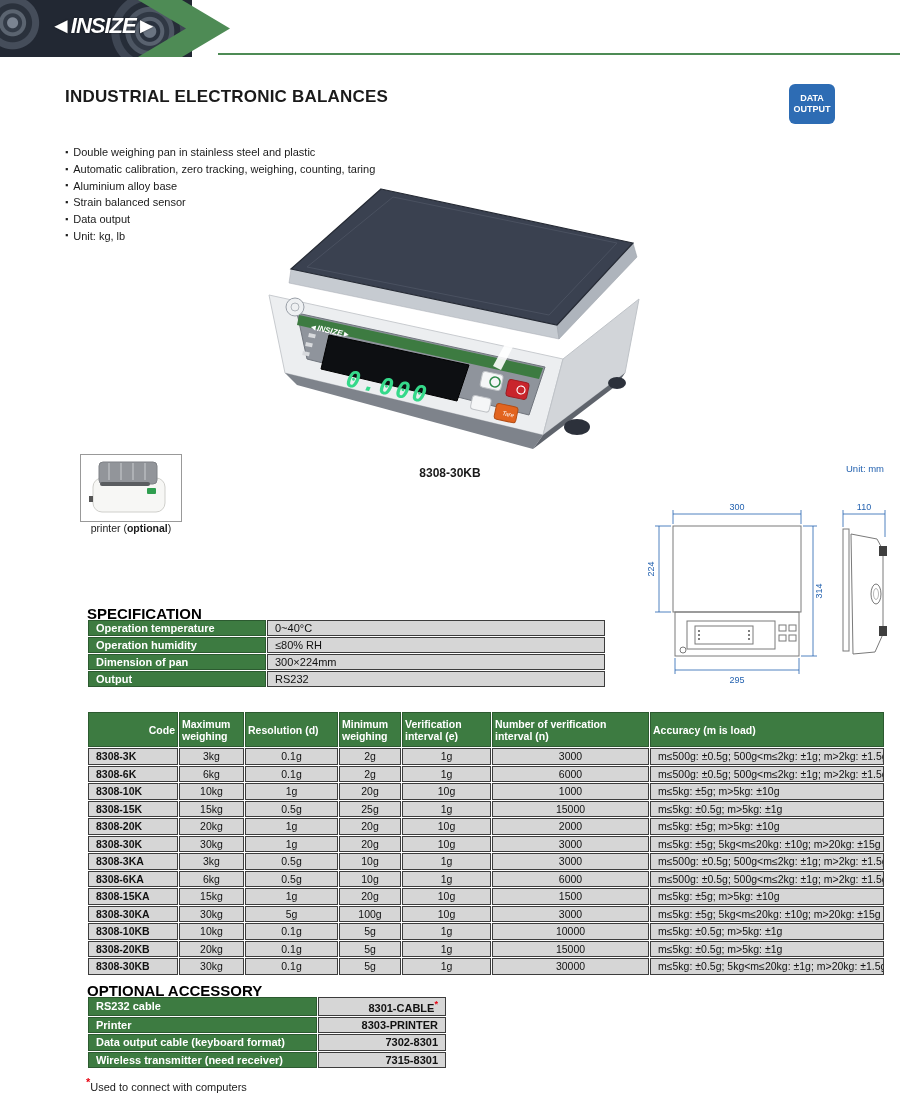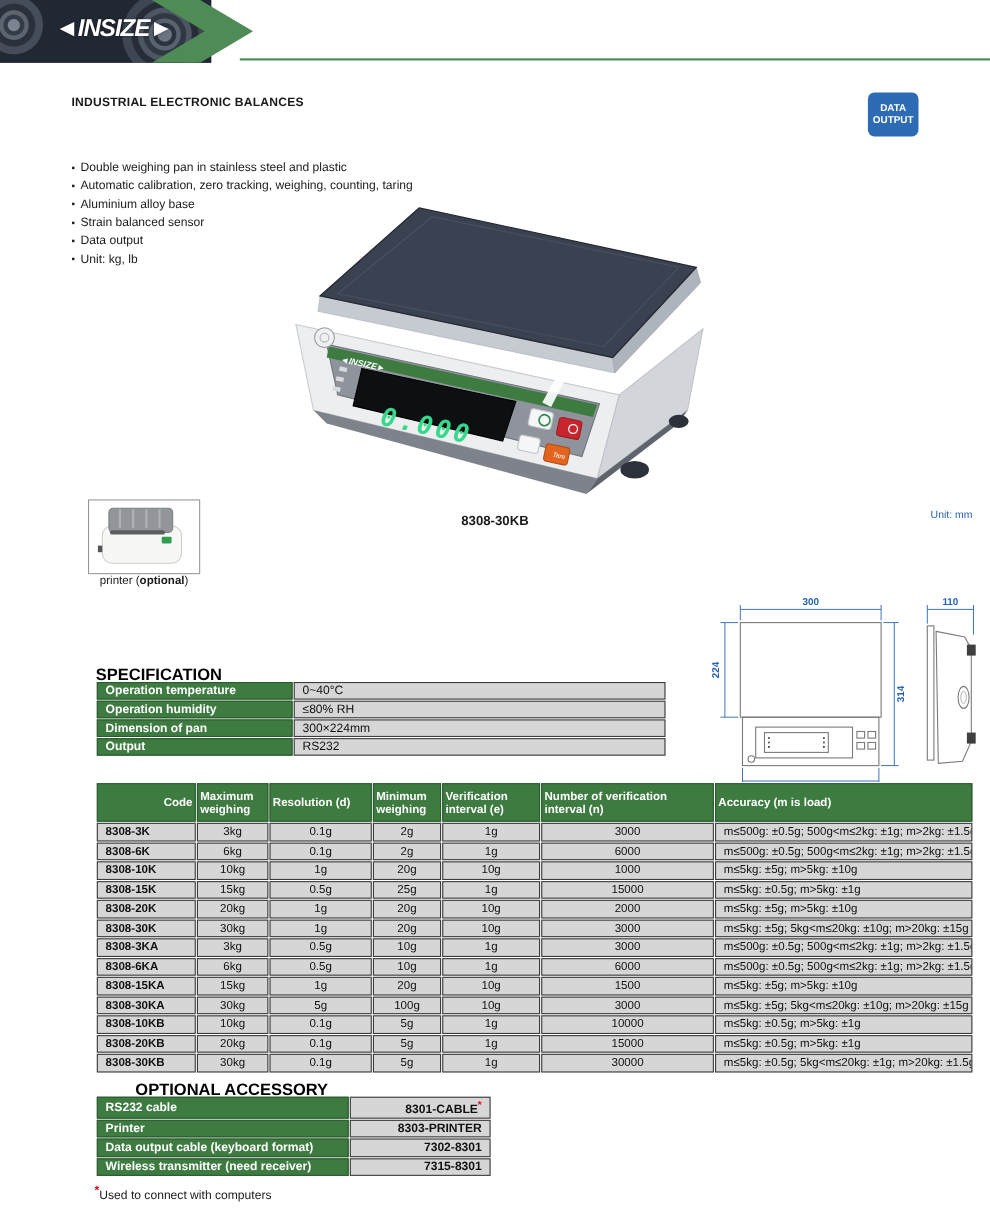--- a/index.html
+++ b/index.html
@@ -16,21 +16,21 @@
       radial-gradient(circle at 78% 55%, #6a7482 0 6px, #2a323f 7px 10px, #59626f 11px 14px, #303844 15px 19px, #4d5663 20px 24px, #262d38 25px 30px, #3e4653 31px 38px, #222833 39px 100%),
       #222833;}
   .header-photo::after{content:"";position:absolute;left:0;top:0;width:70px;height:57px;background:
       radial-gradient(circle at 18% 40%, #7b8491 0 5px, #333b47 6px 9px, #5b6470 10px 13px, #2a313c 14px 19px, #454d5a 20px 26px, transparent 27px);}
   .chevron{position:absolute;left:138px;top:0;}
   .logo{position:absolute;left:50px;top:13px;font-size:22px;font-weight:bold;font-style:italic;
         color:#fff;letter-spacing:-1px;white-space:nowrap;text-shadow:0 0 2px rgba(0,0,0,.6);}
   .green-rule{position:absolute;top:53px;left:218px;width:682px;height:2px;background:var(--accent-green);}
 
   
-  .page-title{position:absolute;left:65px;top:87px;font-size:11px;font-weight:bold;letter-spacing:.2px;}
+  .page-title{position:absolute;left:65px;top:87px;font-size:17px;font-weight:bold;letter-spacing:.2px;}
   .data-badge{position:absolute;left:789px;top:84px;width:46px;height:40px;border-radius:6px;
         background:var(--badge-blue);color:#fff;font-weight:bold;font-size:9px;line-height:11px;
         display:flex;flex-direction:column;align-items:center;justify-content:center;}
 
   
   .features{position:absolute;left:65px;top:144px;font-size:11px;}
   .feature-item{height:16.7px;display:flex;align-items:center;}
   .bullet{font-size:9px;margin-right:5px;line-height:1;}
 
   
@@ -39,21 +39,21 @@
         font-size:12px;font-weight:bold;}
   .led{font-family:"DejaVu Sans Mono",monospace;font-weight:bold;font-style:italic;letter-spacing:3px;}
 
   
   .printer-box{position:absolute;left:80px;top:454px;width:100px;height:66px;border:1px solid #999;
         background:#fff;display:flex;align-items:center;justify-content:center;}
   .printer-caption{position:absolute;left:66px;top:522px;width:130px;text-align:center;font-size:10.5px;}
 
   
   .unit-label{position:absolute;left:846px;top:463px;font-size:9.5px;color:var(--dim-blue);}
-  .drawing-wrap{position:absolute;left:645px;top:524px;width:250px;height:205px;font-weight:bold;}
+  .drawing-wrap{position:absolute;left:645px;top:484px;width:250px;height:205px;}
   .draw{fill:none;stroke:#7a7a7a;stroke-width:1;}
   .draw-thin{fill:none;stroke:#9a9a9a;stroke-width:.7;}
   .dim{stroke:var(--dim-blue);stroke-width:.8;fill:none;}
   .dim-text{fill:var(--dim-blue);font-size:9px;font-family:"Liberation Sans",sans-serif;}
 
   
   .section-heading{position:absolute;font-size:15px;font-weight:bold;color:#000;}
 
   
   table{border-collapse:separate;border-spacing:1px;background:#fff;}
@@ -399,21 +399,21 @@
           <td class="c1">30kg</td>
           <td class="c2">0.1g</td>
           <td class="c3">5g</td>
           <td class="c4">1g</td>
           <td class="c5">30000</td>
           <td class="c6">m≤5kg: ±0.5g; 5kg&lt;m≤20kg: ±1g; m&gt;20kg: ±1.5g</td>
         </tr>
       </tbody>
   </table>
 
-  <div class="section-heading" style="left:87px;top:982px;margin-left:36px;">OPTIONAL ACCESSORY</div>
+  <div class="section-heading" style="left:87px;top:982px;">OPTIONAL ACCESSORY</div>
   <table class="gtable acc-table">
     <tbody>
         <tr>
           <th>RS232 cable</th>
           <td>8301-CABLE<sup class="red-star">*</sup></td>
         </tr>
         <tr>
           <th>Printer</th>
           <td>8303-PRINTER</td>
         </tr>

